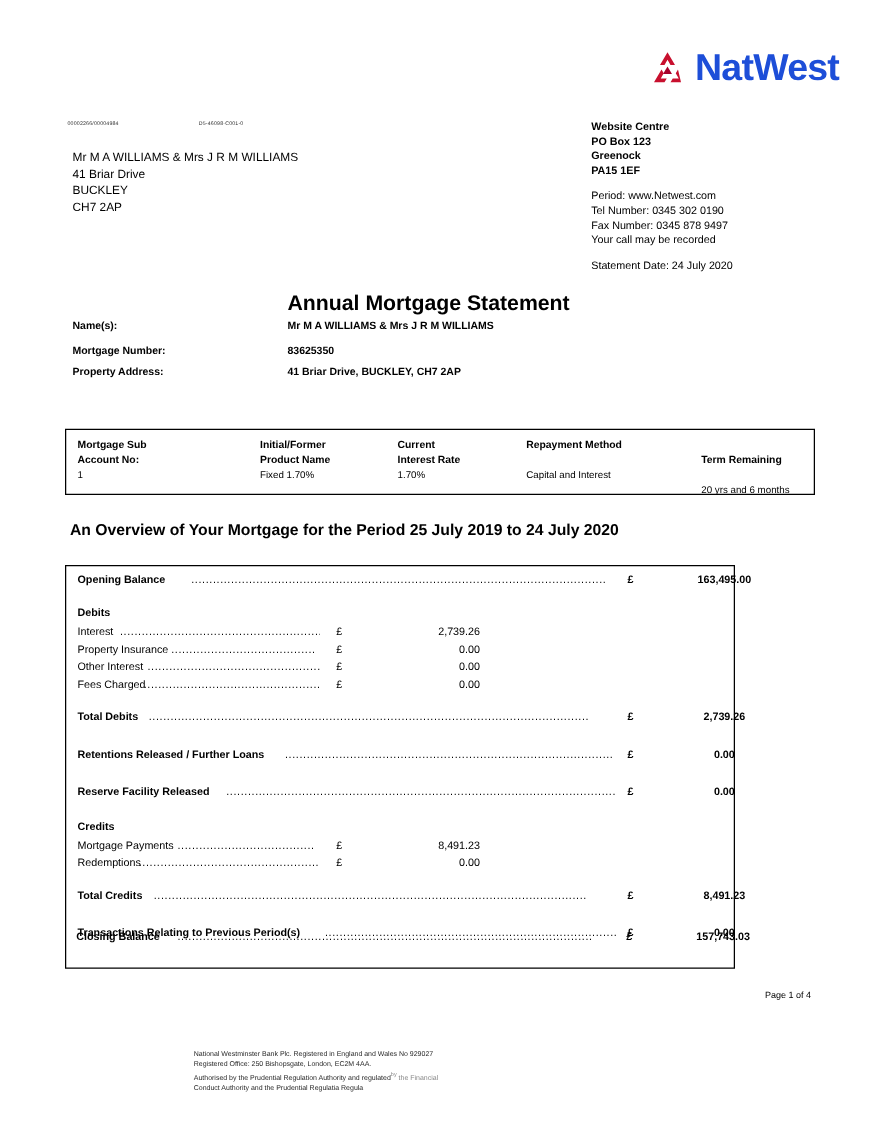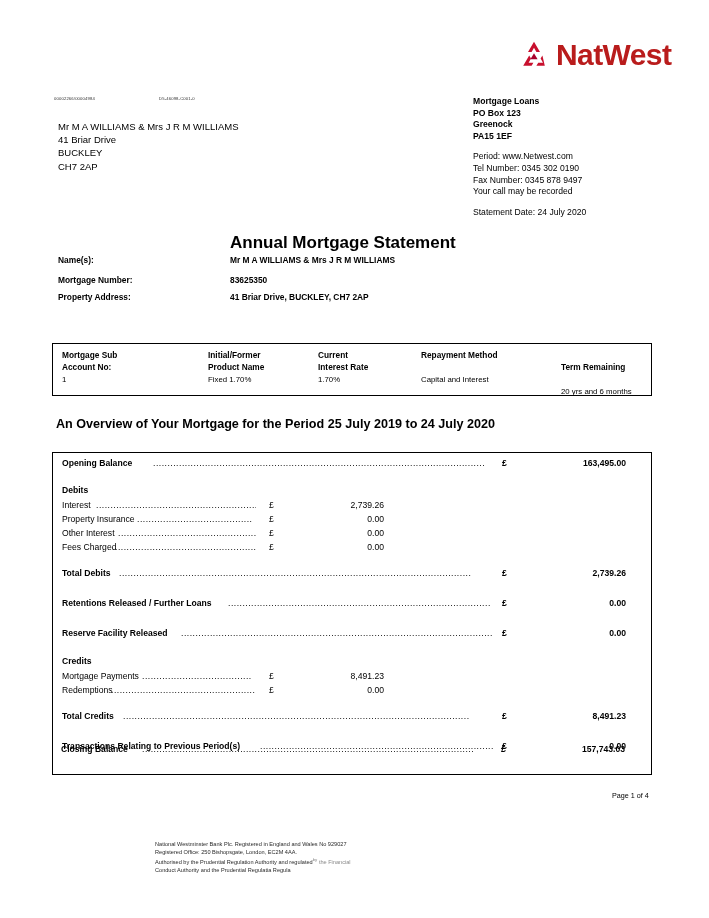--- a/index.html
+++ b/index.html
@@ -33,21 +33,21 @@
     align-items: center;
     gap: 7px;
   }
   .logo-mark {
     width: 30px; height: 30px;
     display: block;
   }
   .logo-text {
     font-size: 30px;
     font-weight: bold;
-    color: #b91c1c;
+    color: #1d4ed8;
     letter-spacing: -0.6px;
     line-height: 1;
     white-space: nowrap;
   }
 
   
   .ref-code {
     position: absolute;
     font-size: 4.2px;
     color: #333;
@@ -141,21 +141,21 @@
     font-size: 12.6px;
     font-weight: bold;
     white-space: nowrap;
   }
 
   
   .sum-box {
     position: absolute;
     left: 52px;
     top: 452px;
-    width: 600px;
+    width: 536px;
     height: 323px;
     border: 1.9px solid #000;
     box-sizing: border-box;
   }
   .srow {
     position: absolute;
     left: 0; right: 0;
     height: 14px;
   }
   .slabel {
@@ -198,21 +198,21 @@
     position: absolute;
     left: 449px;
     font-size: 8.6px;
     font-weight: bold;
     white-space: nowrap;
   }
   .amt-out {
     position: absolute;
     left: 480px;
     width: 93px;
-    text-align: right;
+    text-align: center;
     font-size: 8.6px;
     font-weight: bold;
     white-space: nowrap;
   }
   .section-head {
     position: absolute;
     left: 9px;
     font-size: 8.6px;
     font-weight: bold;
     white-space: nowrap;
@@ -262,21 +262,21 @@
   <div class="ref-code ref-b">D5-46098-C001-0</div>
 
   <div class="addr">
     <div>Mr M A WILLIAMS &amp; Mrs J R M WILLIAMS</div>
     <div>41 Briar Drive</div>
     <div>BUCKLEY</div>
     <div>CH7 2AP</div>
   </div>
 
   <div class="contact">
-    <div class="b">Mortgage Loans</div>
+    <div class="b">Website Centre</div>
     <div class="b">PO Box 123</div>
     <div class="b">Greenock</div>
     <div class="b">PA15 1EF</div>
     <div class="gap"></div>
     <div>Period: www.Netwest.com</div>
     <div>Tel Number: 0345 302 0190</div>
     <div>Fax Number: 0345 878 9497</div>
     <div>Your call may be recorded</div>
   </div>
   <div class="stmt-date">Statement Date: 24 July 2020</div>

